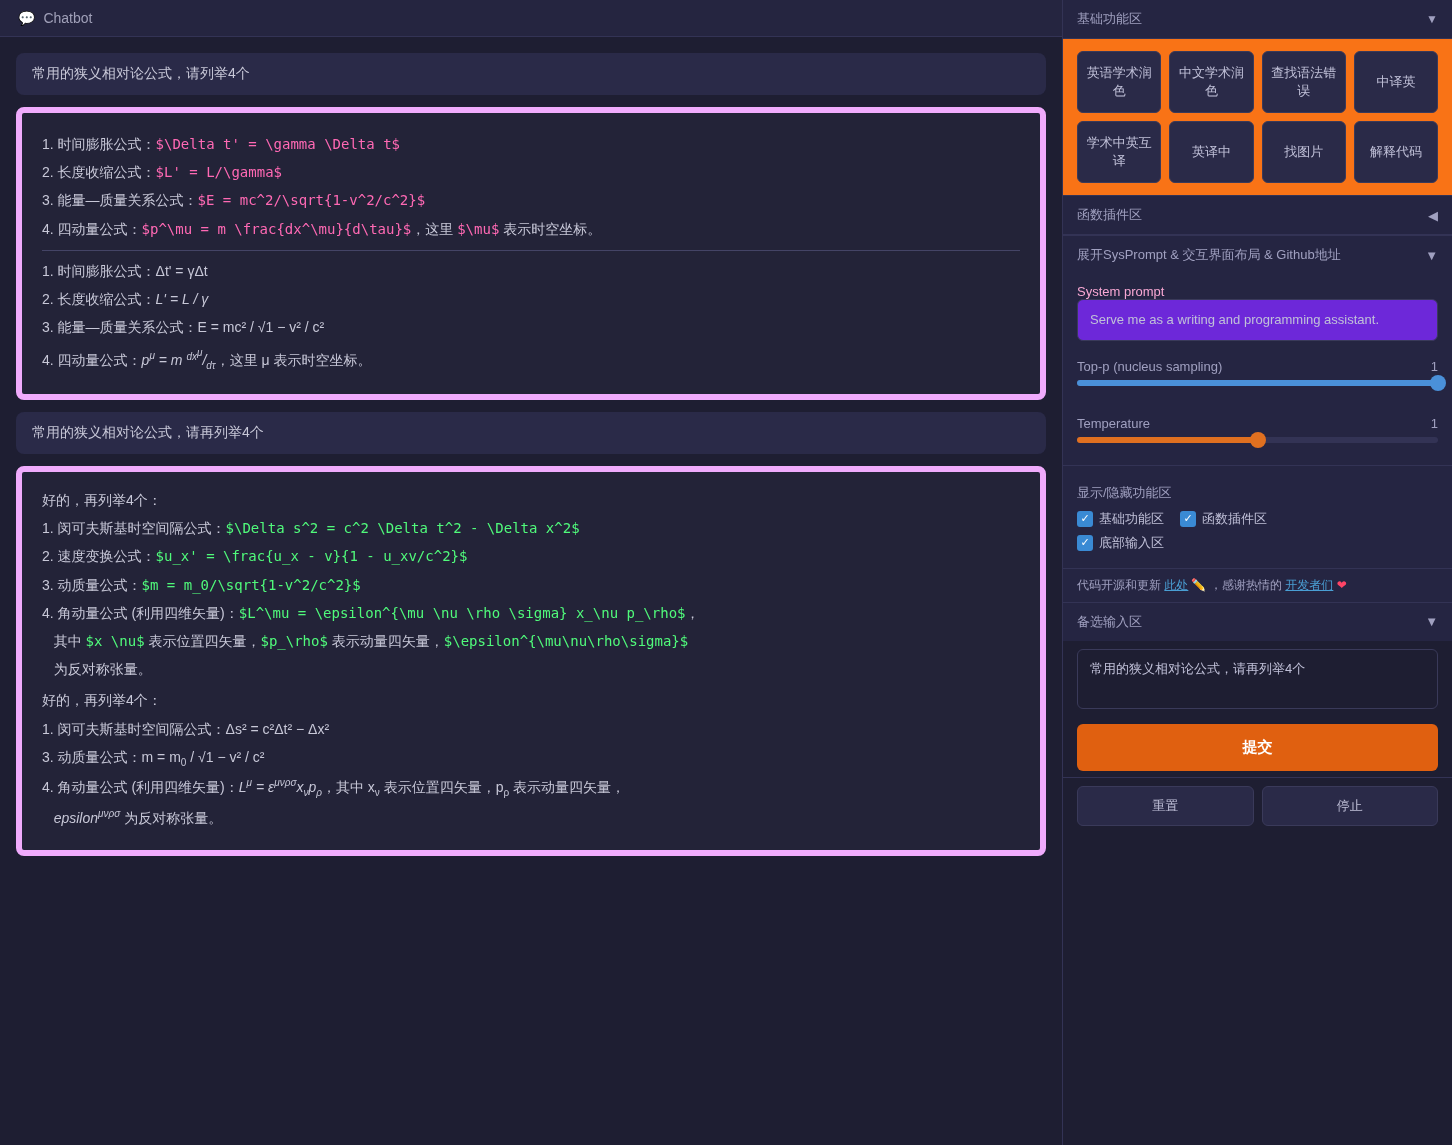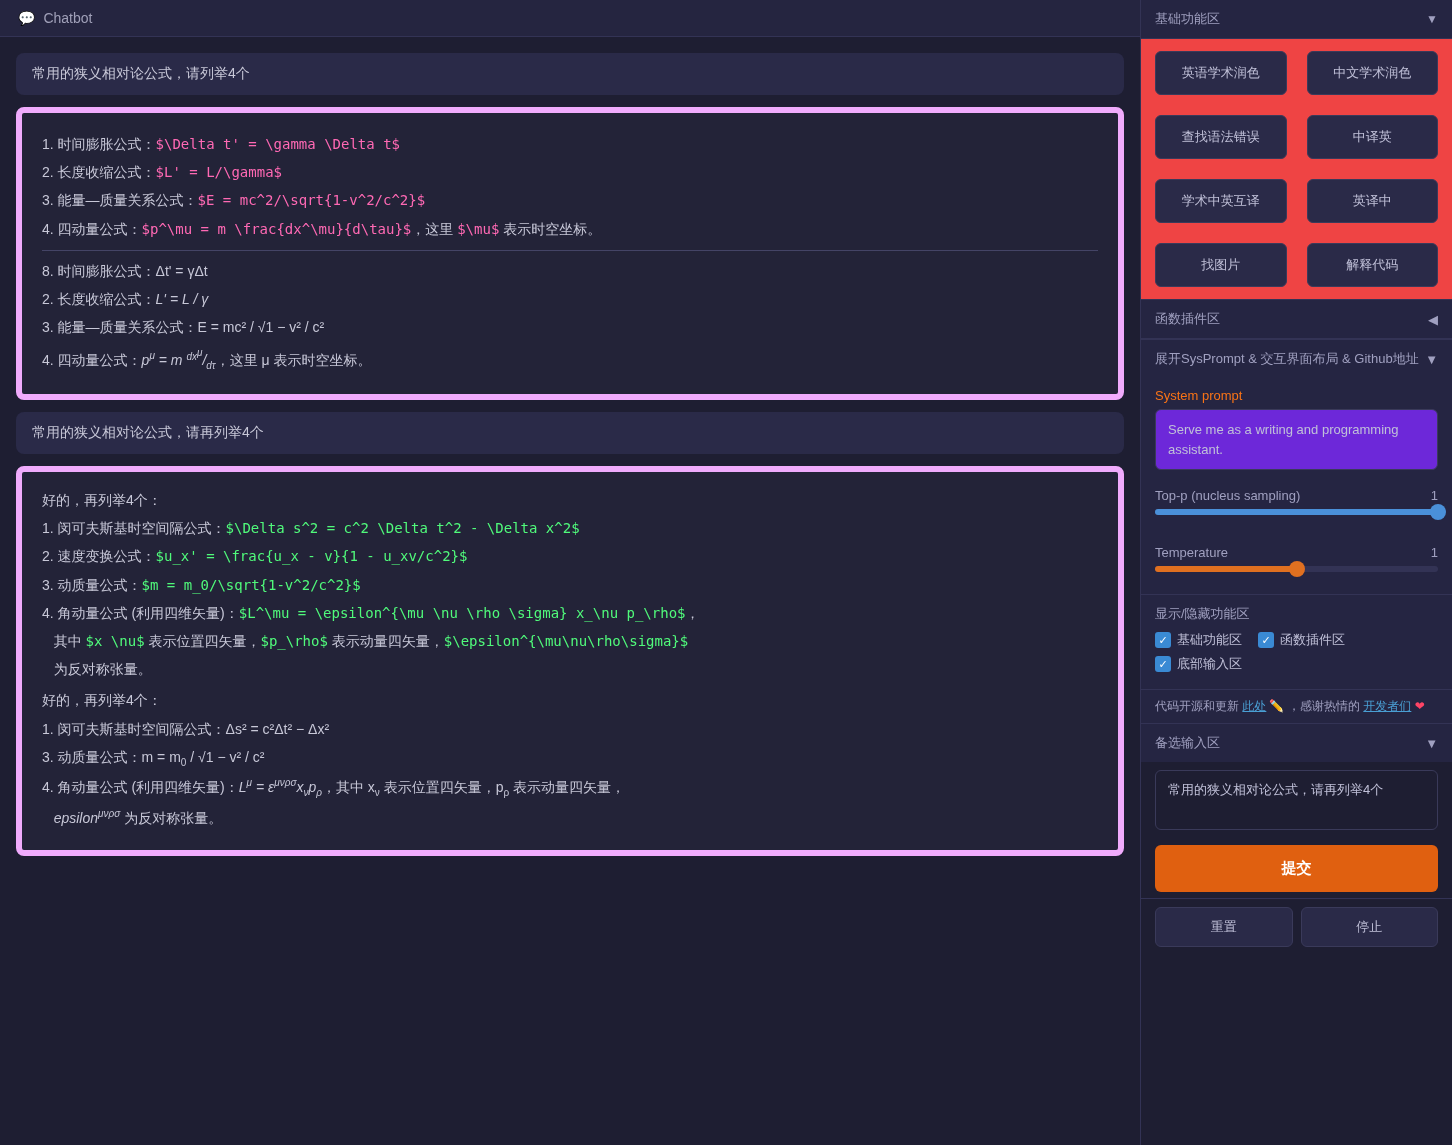--- a/index.html
+++ b/index.html
@@ -79,21 +79,21 @@
       border-top: 1px solid #444466;
       margin: 8px 0;
     }
 
     .italic-text {
       font-style: italic;
     }
 
     
     .right-panel {
-      width: 312px;
+      width: 390px;
       background: #1e1e32;
       border-left: 1px solid #333355;
       display: flex;
       flex-direction: column;
       overflow-y: auto;
     }
 
     .section-header {
       display: flex;
       align-items: center;
@@ -105,24 +105,24 @@
       color: #a0a0c0;
     }
 
     .section-arrow {
       color: #a0a0c0;
       font-size: 12px;
     }
 
     .btn-grid {
       display: grid;
-      grid-template-columns: 1fr 1fr;
-      gap: 20px;
+      grid-template-columns: 1fr 1fr 1fr 1fr;
+      gap: 8px;
       padding: 12px 14px;
-      background: #ef4444;
+      background: #f97316;
     }
 
     .func-btn {
       background: #2a2a48;
       border: 1px solid #3a3a5a;
       border-radius: 6px;
       padding: 12px 8px;
       color: #c0c0d8;
       font-size: 13px;
       cursor: pointer;
@@ -155,22 +155,21 @@
       font-size: 13px;
       color: #a0a0c0;
     }
 
     .system-prompt-area {
       padding: 10px 14px;
     }
 
     .system-prompt-label {
       font-size: 13px;
-      color: #f97316;
-      margin-bottom: 6px;
+      color: #f9a8d4;
     }
 
     .system-prompt-value {
       background: #6d28d9;
       border: 1px solid #3a3a5a;
       border-radius: 6px;
       padding: 10px 12px;
       color: #c0c0d8;
       font-size: 13px;
       line-height: 1.5;
@@ -223,20 +222,21 @@
 
     .show-hide-section {
       padding: 10px 14px;
       border-top: 1px solid #333355;
     }
 
     .show-hide-label {
       font-size: 13px;
       color: #a0a0c0;
       margin-bottom: 8px;
+      margin-top: 8px;
     }
 
     .checkbox-row {
       display: flex;
       gap: 16px;
       flex-wrap: wrap;
       margin-bottom: 6px;
     }
 
     .checkbox-item {
@@ -365,21 +365,21 @@
         <span>2. 长度收缩公式：</span><span class="formula-latex">$L' = L/\gamma$</span>
       </div>
       <div class="formula-block">
         <span>3. 能量—质量关系公式：</span><span class="formula-latex">$E = mc^2/\sqrt{1-v^2/c^2}$</span>
       </div>
       <div class="formula-block">
         <span>4. 四动量公式：</span><span class="formula-latex">$p^\mu = m \frac{dx^\mu}{d\tau}$</span><span>，这里 </span><span class="formula-latex">$\mu$</span><span> 表示时空坐标。</span>
       </div>
       <hr class="separator-line">
       <div class="formula-block">
-        <span>8. 时间膨胀公式：Δt' = γΔt</span>
+        <span>1. 时间膨胀公式：Δt' = γΔt</span>
       </div>
       <div class="formula-block">
         <span>2. 长度收缩公式：</span><span class="italic-text">L' = L / γ</span>
       </div>
       <div class="formula-block">
         <span>3. 能量—质量关系公式：E = mc² / √1 − v² / c²</span>
       </div>
       <div class="formula-block">
         <span>4. 四动量公式：</span><span class="italic-text">p<sup>μ</sup> = m <sup>dx<sup>μ</sup></sup>/<sub>dτ</sub></span><span>，这里 μ 表示时空坐标。</span>
       </div>

